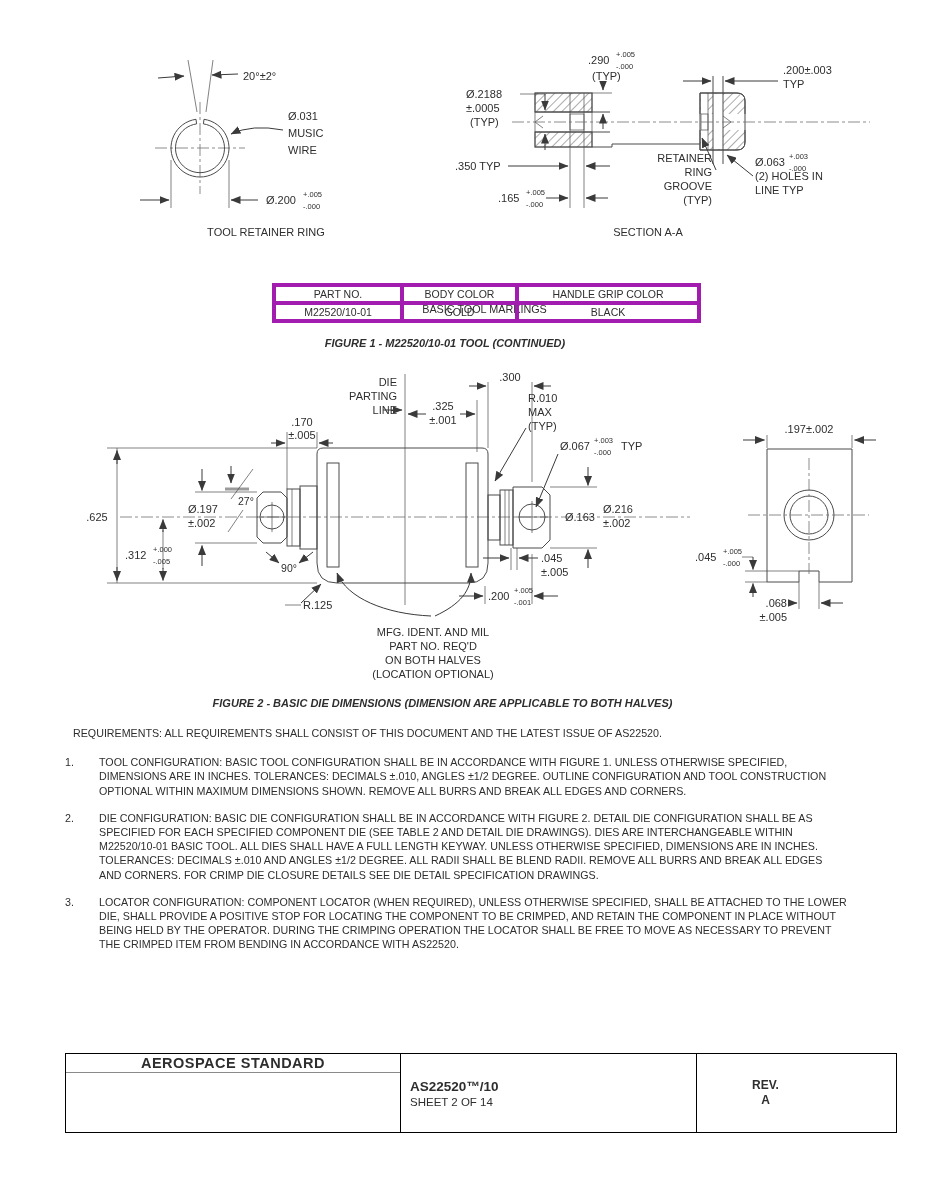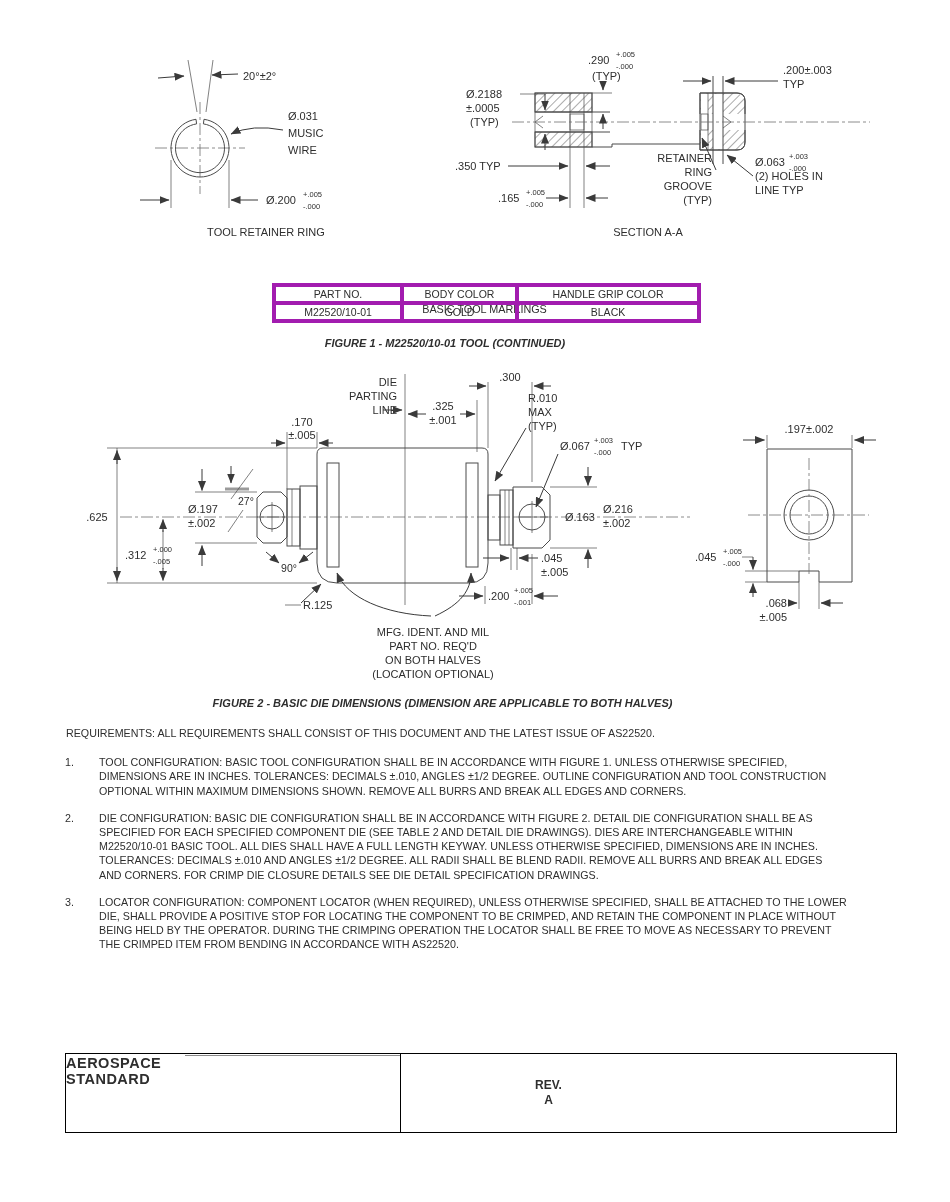--- a/index.html
+++ b/index.html
@@ -18,32 +18,32 @@
   .cl{stroke:#6e6e6e;stroke-width:.8;fill:none;stroke-dasharray:12 3 3 3;}
   .chamfer-gray{stroke:#9a9a9a;stroke-width:3;fill:none;}
   .hatched{fill:url(#hatch);stroke:#4b4b4b;stroke-width:1;}
   .whitefill{fill:#ffffff;stroke:none;}
   .markings-title{font-size:10.8px;text-align:center;margin-top:48px;}
   table.markings{border-collapse:collapse;width:425px;table-layout:fixed;}
   table.markings td{border:4px solid #a21caf;height:14px;text-align:center;
         font-size:10.5px;padding:0;white-space:nowrap;}
   .figcap{font-size:11px;font-weight:bold;font-style:italic;text-align:center;}
   .req{width:800px;font-size:10.7px;line-height:14.2px;}
-  .req-intro{margin:0 0 0 1px;}
+  .req-intro{margin:0 0 0 8px;}
   .req-item{display:flex;}
   .req-item .num{width:34px;flex:none;}
   .req-item .txt{width:748px;}
   .mt1{margin-top:15px;}
   .mt2{margin-top:13px;}
   .titleblock{width:832px;height:80px;border:1.5px solid #000;
       display:grid;grid-template-columns:334px 296px 138px 61px;box-sizing:border-box;}
   .tb-cell{border-left:1.5px solid #000;box-sizing:border-box;}
   .tb-cell:first-child{border-left:none;}
   .tb-logo{display:flex;align-items:center;justify-content:center;}
-  .tb-mid{display:flex;flex-direction:row;align-items:flex-start;}
+  .tb-mid{display:flex;flex-direction:column;align-items:center;}
   .tb-title{font-size:14.5px;font-weight:bold;letter-spacing:.5px;margin-top:1px;}
   .tb-divider{width:100%;border-bottom:1.5px solid #8a8a8a;margin-top:1px;}
   .tb-sub{font-size:9.8px;line-height:13px;text-align:center;margin-top:2px;}
   .tb-doc{display:flex;flex-direction:column;justify-content:center;padding-left:9px;}
   .tb-docnum{font-size:13.5px;font-weight:bold;}
   .tb-sheet{font-size:11.5px;margin-top:2px;}
   .tb-rev{display:flex;flex-direction:column;align-items:center;justify-content:center;}
   .tb-revlabel,.tb-revval{font-size:12px;font-weight:bold;line-height:15px;}
 </style>
 </head>
@@ -339,17 +339,21 @@
     <span class="num">3.</span>
     <span class="txt">LOCATOR CONFIGURATION: COMPONENT LOCATOR (WHEN REQUIRED), UNLESS OTHERWISE SPECIFIED, SHALL BE ATTACHED TO THE LOWER DIE, SHALL PROVIDE A POSITIVE STOP FOR LOCATING THE COMPONENT TO BE CRIMPED, AND RETAIN THE COMPONENT IN PLACE WITHOUT BEING HELD BY THE OPERATOR. DURING THE CRIMPING OPERATION THE LOCATOR SHALL BE FREE TO MOVE AS NECESSARY TO PREVENT THE CRIMPED ITEM FROM BENDING IN ACCORDANCE WITH AS22520.</span>
   </div>
 </div>
 
 <div class="abs titleblock" style="left:65px;top:1053px">
   <div class="tb-cell tb-mid">
     <div class="tb-title">AEROSPACE STANDARD</div>
     <div class="tb-divider"></div>
   </div>
+  <div class="tb-cell tb-doc">
+    <div class="tb-docnum">AS22520™/10</div>
+    <div class="tb-sheet">SHEET 2 OF 14</div>
+  </div>
   <div class="tb-cell tb-rev">
     <div class="tb-revlabel">REV.</div>
     <div class="tb-revval">A</div>
   </div>
 </div>
 
 </body></html>

